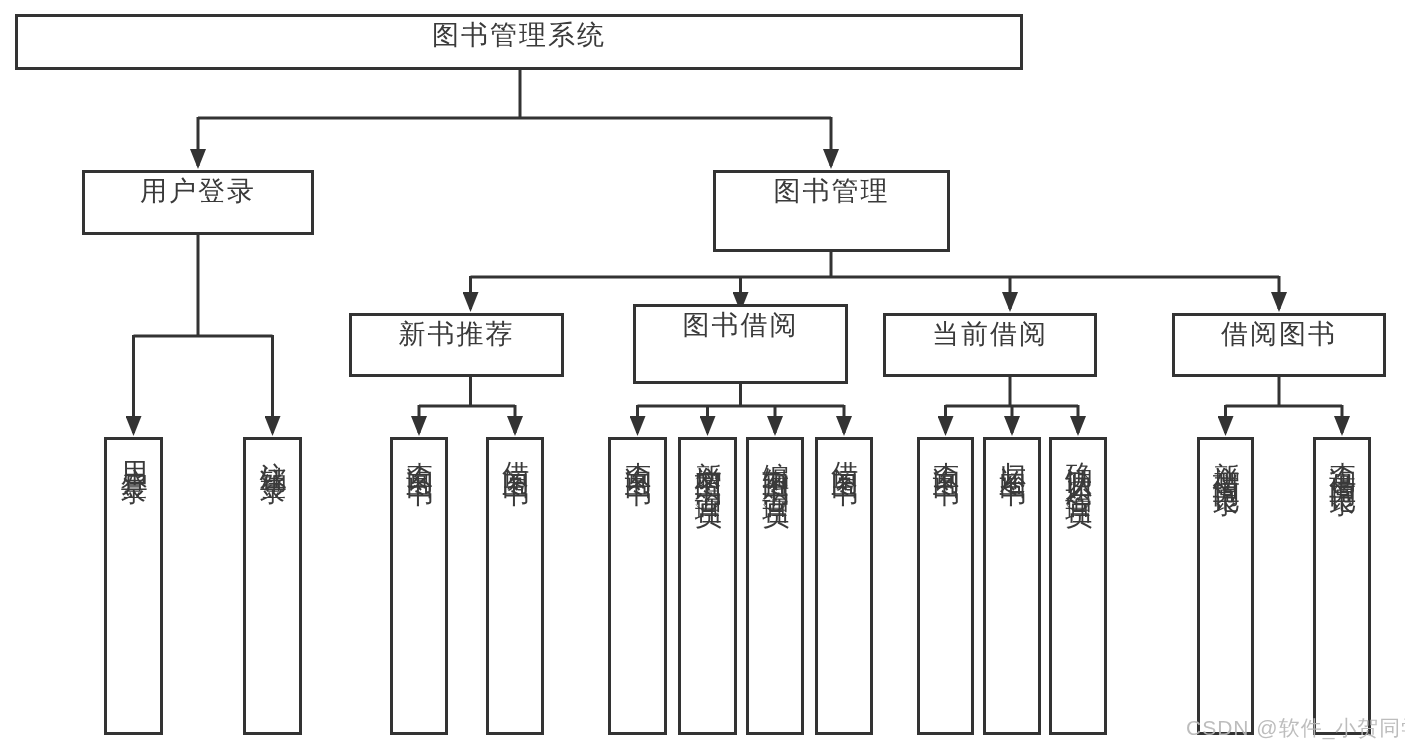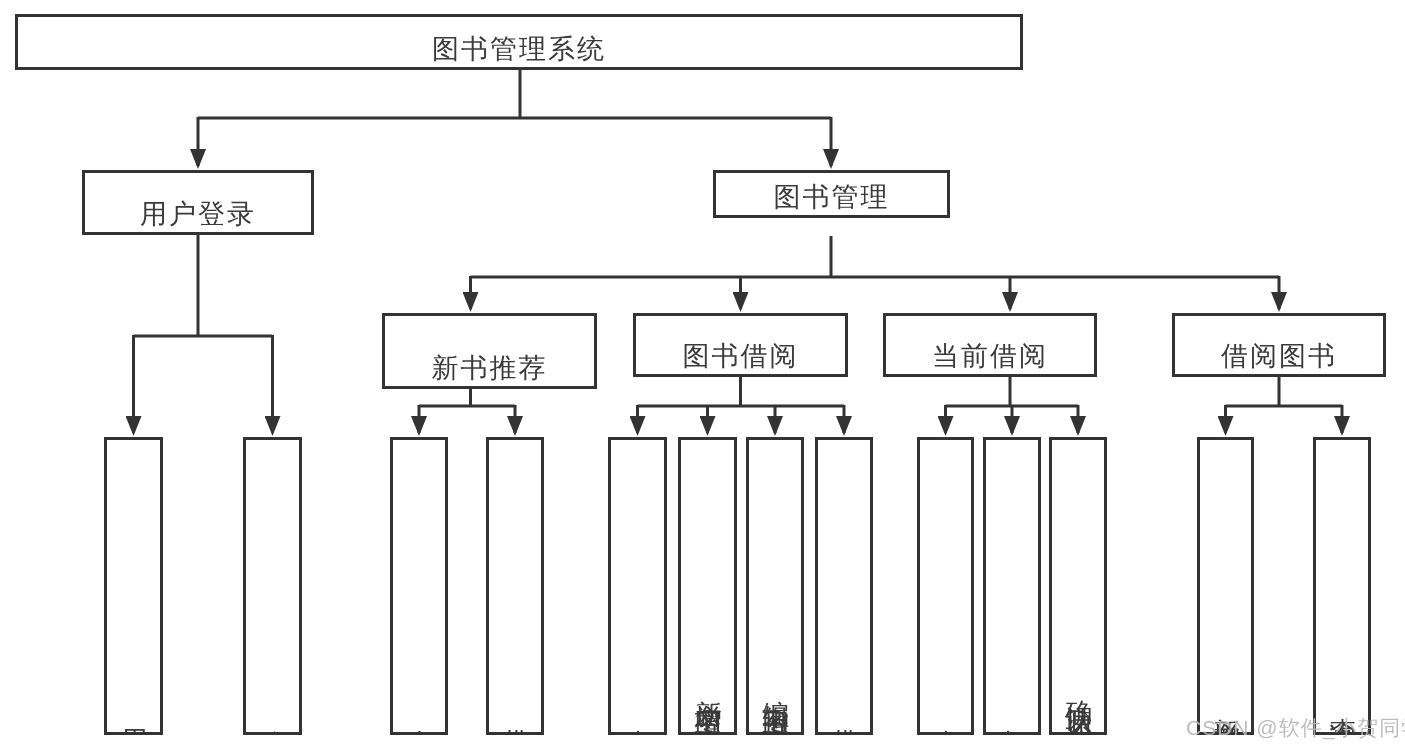--- a/index.html
+++ b/index.html
@@ -31,21 +31,21 @@
     stroke-width:3;
     fill:none;
   }
   #arrow polygon{fill:var(--line);}
   .box{
     position:absolute;
     box-sizing:border-box;
     background:var(--background);
     border:3px solid var(--border);
     display:flex;
-    align-items:flex-end;
+    align-items:flex-start;
     justify-content:center;
     color:var(--text);
     z-index:1;
     overflow:hidden;
   }
   .box.h span{
     font-size:27px;
     letter-spacing:2px;
     white-space:nowrap;
   }
@@ -122,28 +122,28 @@
     <line class="cline" x1="1342" y1="405" x2="1342" y2="433" marker-end="url(#arrow)"></line>
   </svg>
 
   <div class="box h" style="left:15px;top:14px;width:1008px;height:56px">
     <span>图书管理系统</span>
   </div>
 
   <div class="box h" style="left:82px;top:170px;width:232px;height:65px">
     <span>用户登录</span>
   </div>
-  <div class="box h" style="left:713px;top:170px;width:237px;height:48px">
+  <div class="box h" style="left:713px;top:170px;width:237px;height:82px">
     <span>图书管理</span>
   </div>
 
-  <div class="box h" style="left:382px;top:313px;width:215px;height:76px">
+  <div class="box h" style="left:349px;top:313px;width:215px;height:64px">
     <span>新书推荐</span>
   </div>
-  <div class="box h" style="left:633px;top:313px;width:215px;height:64px">
+  <div class="box h" style="left:633px;top:304px;width:215px;height:80px">
     <span>图书借阅</span>
   </div>
   <div class="box h" style="left:883px;top:313px;width:214px;height:64px">
     <span>当前借阅</span>
   </div>
   <div class="box h" style="left:1172px;top:313px;width:214px;height:64px">
     <span>借阅图书</span>
   </div>
 
   <div class="box v" style="left:104px;top:437px;width:59px;height:298px">

